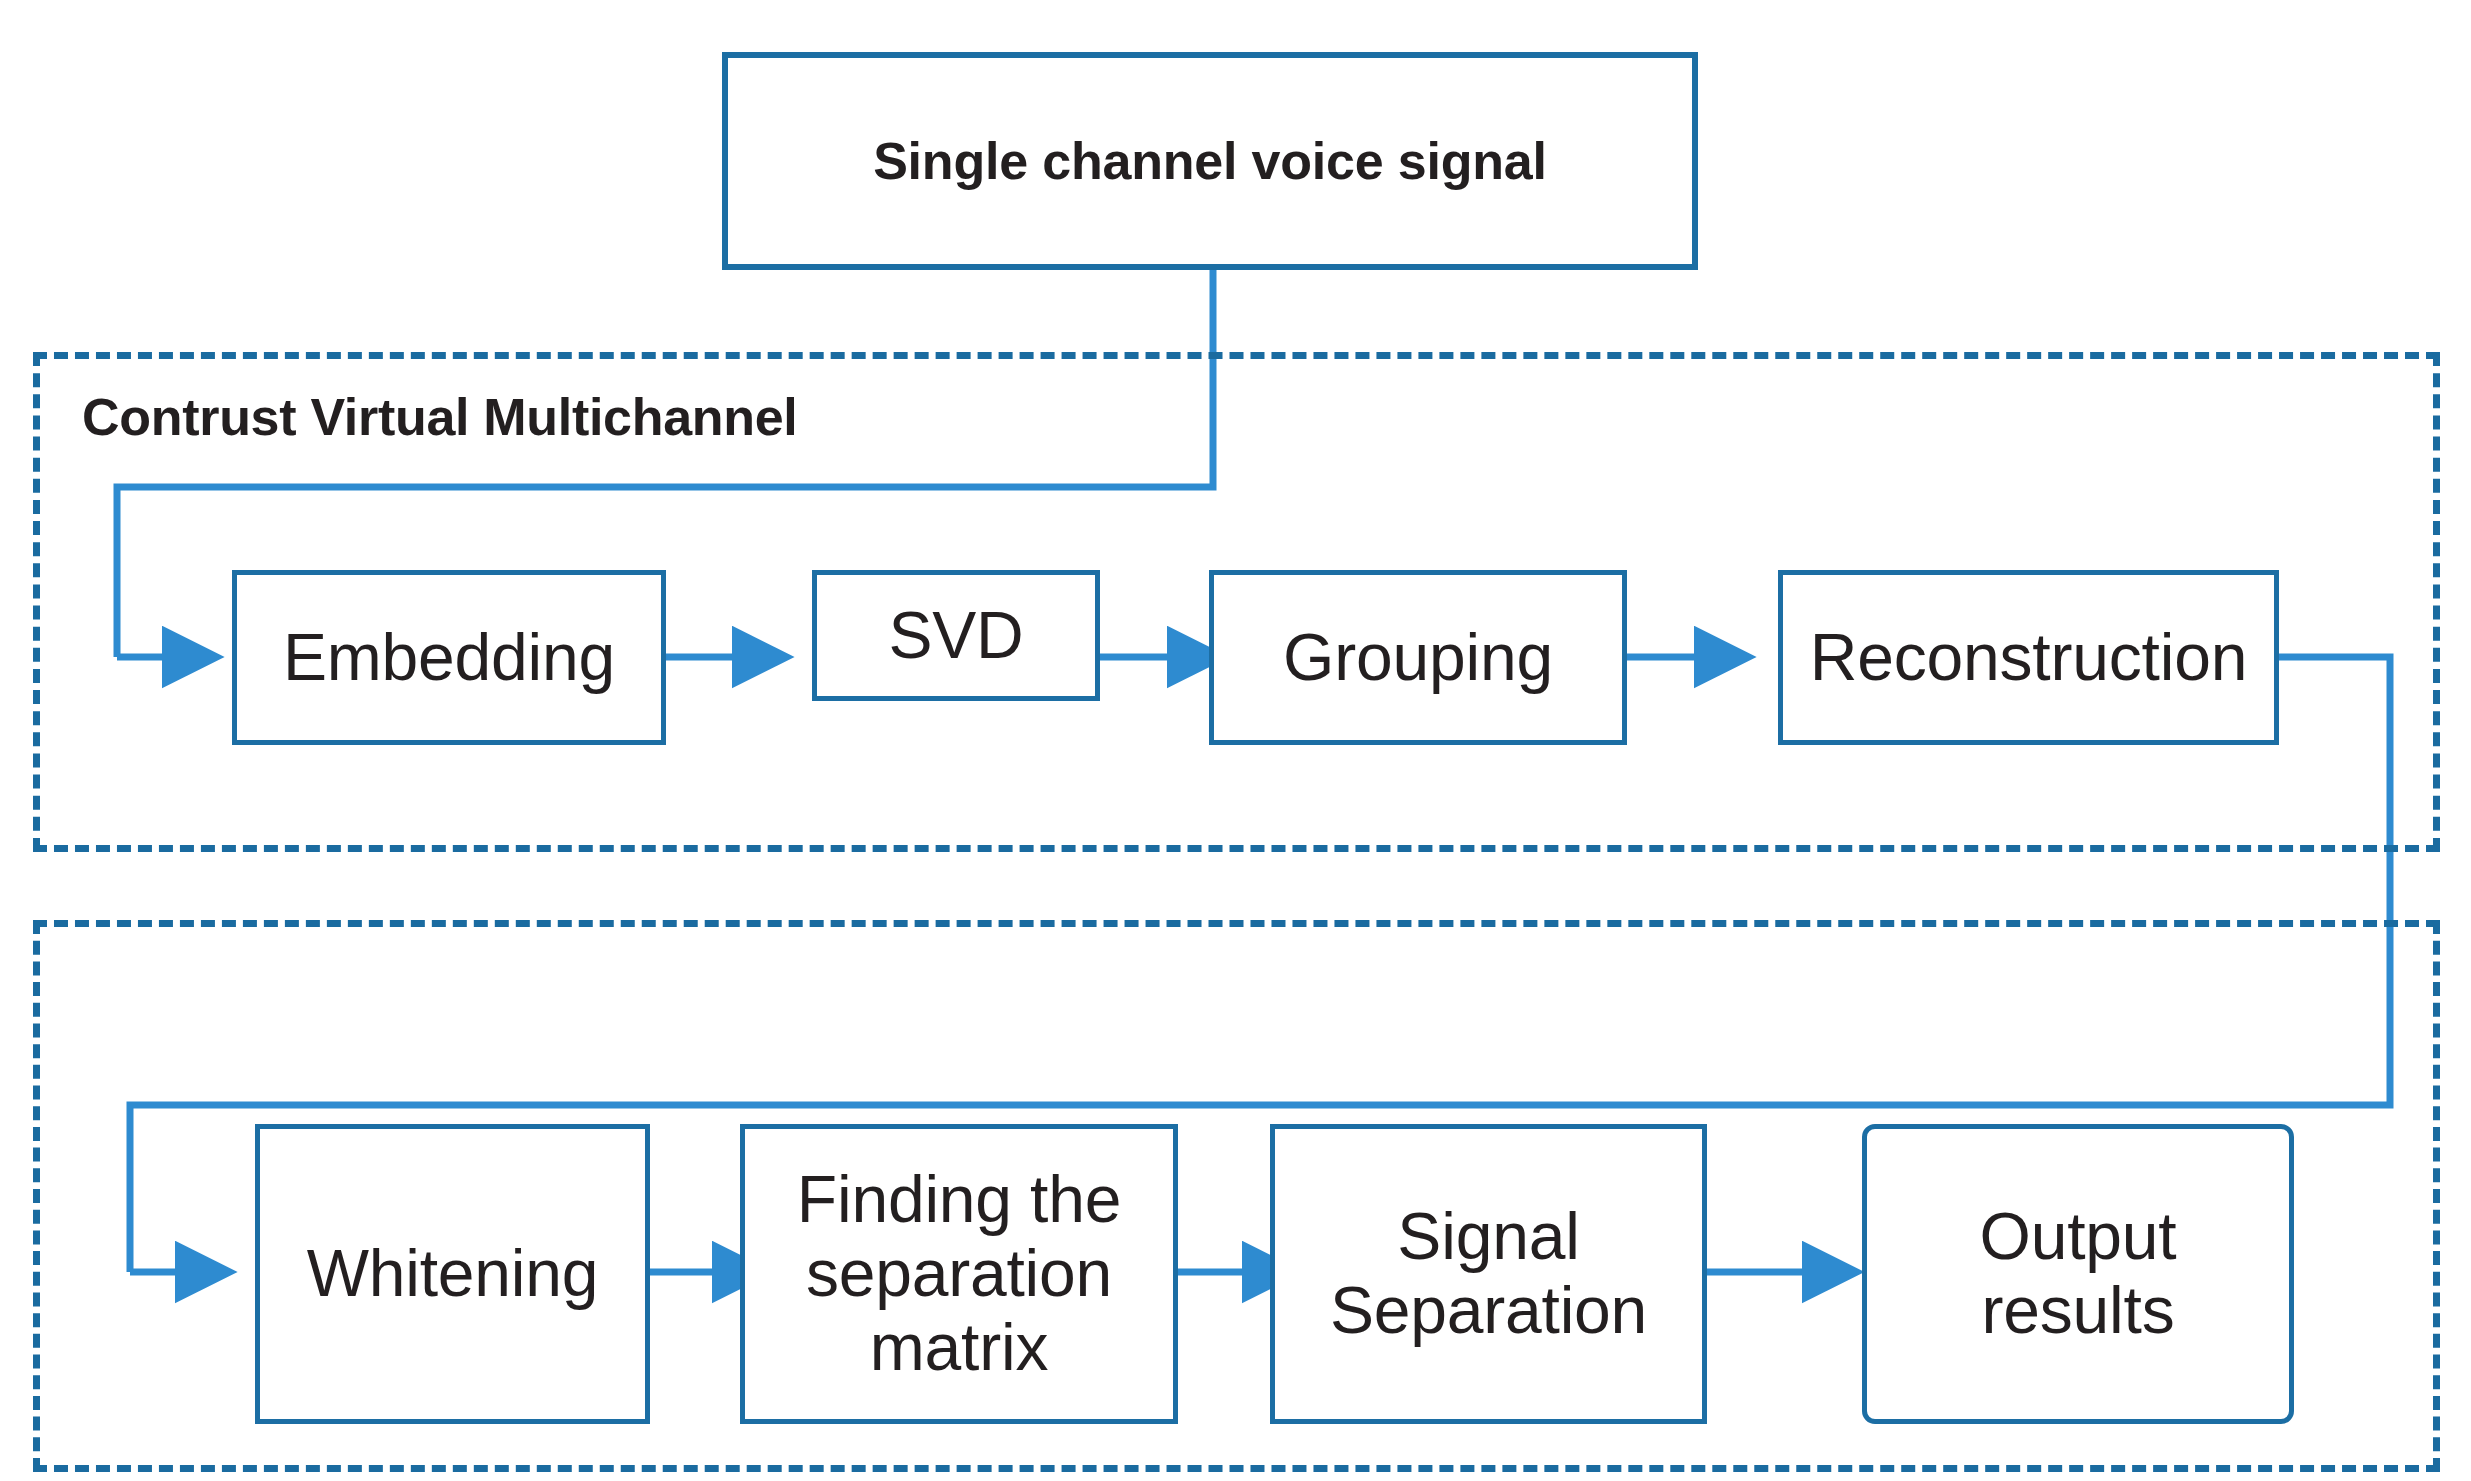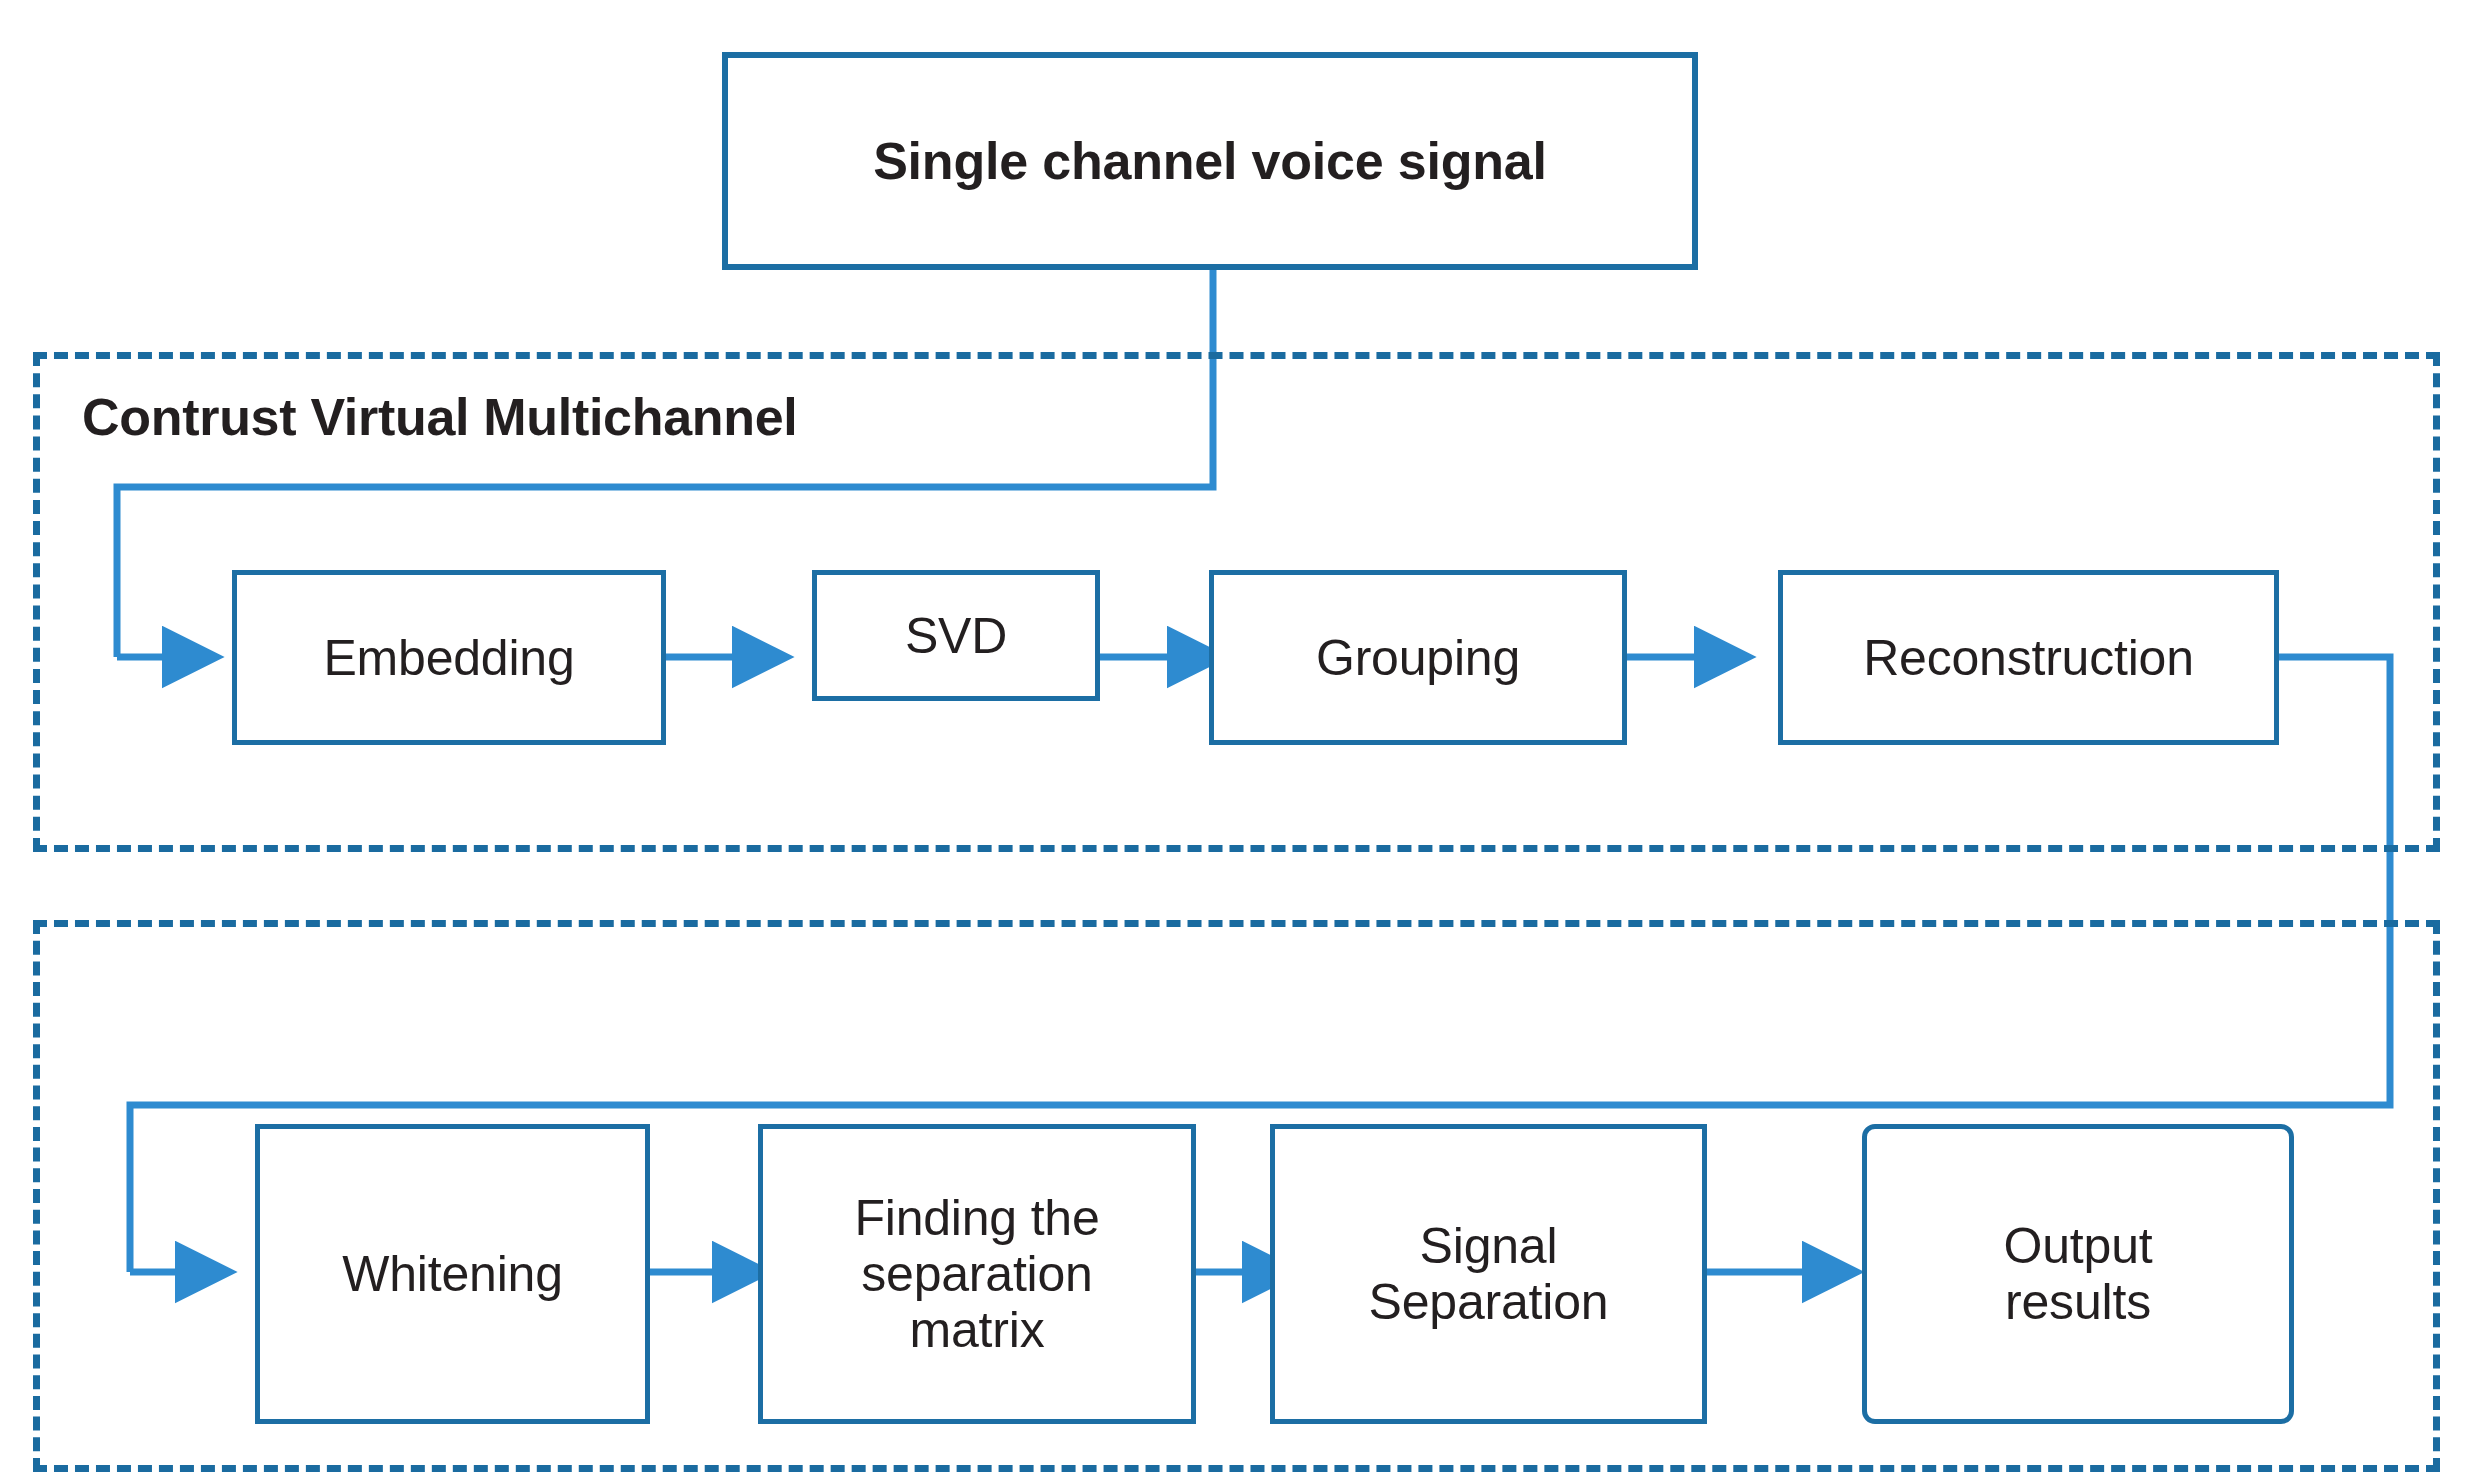--- a/index.html
+++ b/index.html
@@ -29,21 +29,21 @@
   .node {
     position: absolute;
     box-sizing: border-box;
     background: #ffffff;
     border: 5px solid #1c6ea4;
     display: flex;
     align-items: center;
     justify-content: center;
     text-align: center;
     color: #231f20;
-    font-size: 50px;
+    font-size: 66px;
     line-height: 1.12;
     letter-spacing: -0.2px;
     z-index: 3;
   }
   .node.rounded { border-radius: 13px; }
   .node.title {
     font-weight: bold;
     font-size: 52px;
     border-width: 6px;
   }
@@ -121,21 +121,21 @@
   <div class="node" style="left:1778px; top:538px; width:501px; height:175px;">
     <span>Reconstruction</span>
   </div>
 
   <div class="group" style="left:33px; top:888px; width:2407px; height:552px;"></div>
 
   <div class="node" style="left:255px; top:1092px; width:395px; height:300px;">
     <span>Whitening</span>
   </div>
 
-  <div class="node" style="left:758px; top:1092px; width:438px; height:300px;">
+  <div class="node" style="left:740px; top:1092px; width:438px; height:300px;">
     <span>Finding the<br>separation<br>matrix</span>
   </div>
 
   <div class="node" style="left:1270px; top:1092px; width:437px; height:300px;">
     <span>Signal<br>Separation</span>
   </div>
 
   <div class="node rounded" style="left:1862px; top:1092px; width:432px; height:300px;">
     <span>Output<br>results</span>
   </div>

